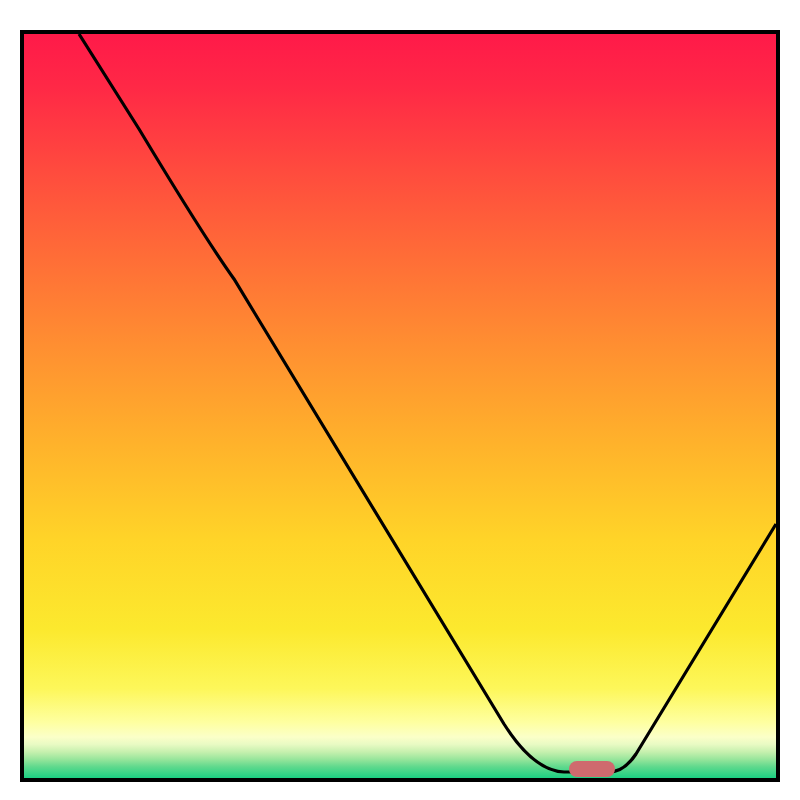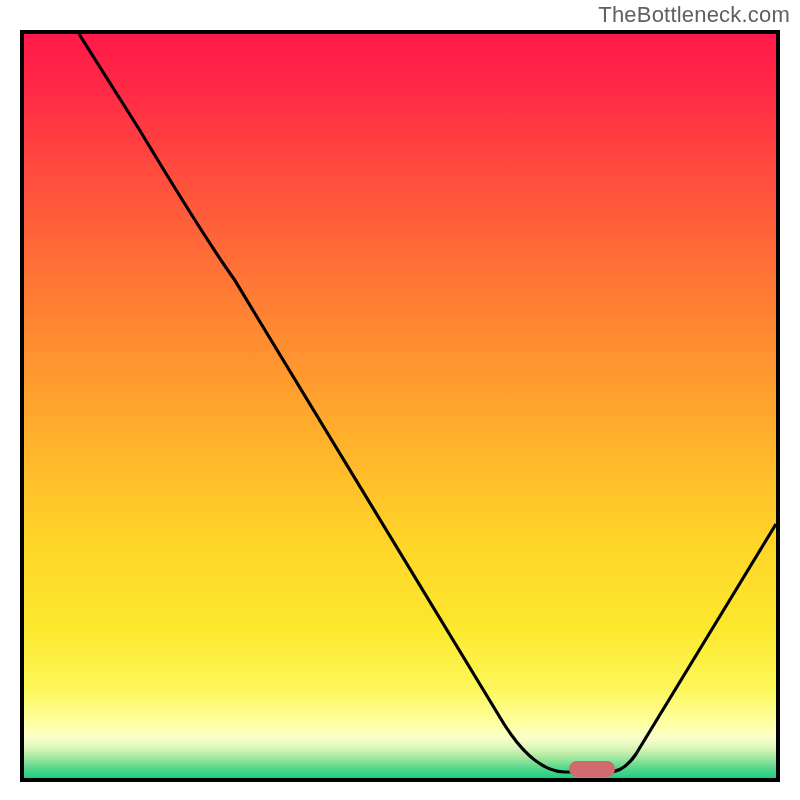--- a/index.html
+++ b/index.html
@@ -51,21 +51,20 @@
   .marker {
     position: absolute;
     background: #cf6a6e;
     border-radius: 8px;
   }
 </style>
 </head>
 <body>
 <div class="container">
 
-  <div class="watermark">TheBottleneck.com</div>
 
   <div class="plot-area">
     <svg class="gradient" viewBox="0 0 752 744" preserveAspectRatio="none">
       <defs>
         <linearGradient id="bg" x1="0" y1="0" x2="0" y2="1">
           <stop offset="0.00" stop-color="#ff1a49"></stop>
           <stop offset="0.07" stop-color="#ff2846"></stop>
           <stop offset="0.18" stop-color="#ff4a3e"></stop>
           <stop offset="0.30" stop-color="#ff6d37"></stop>
           <stop offset="0.42" stop-color="#ff8f31"></stop>

